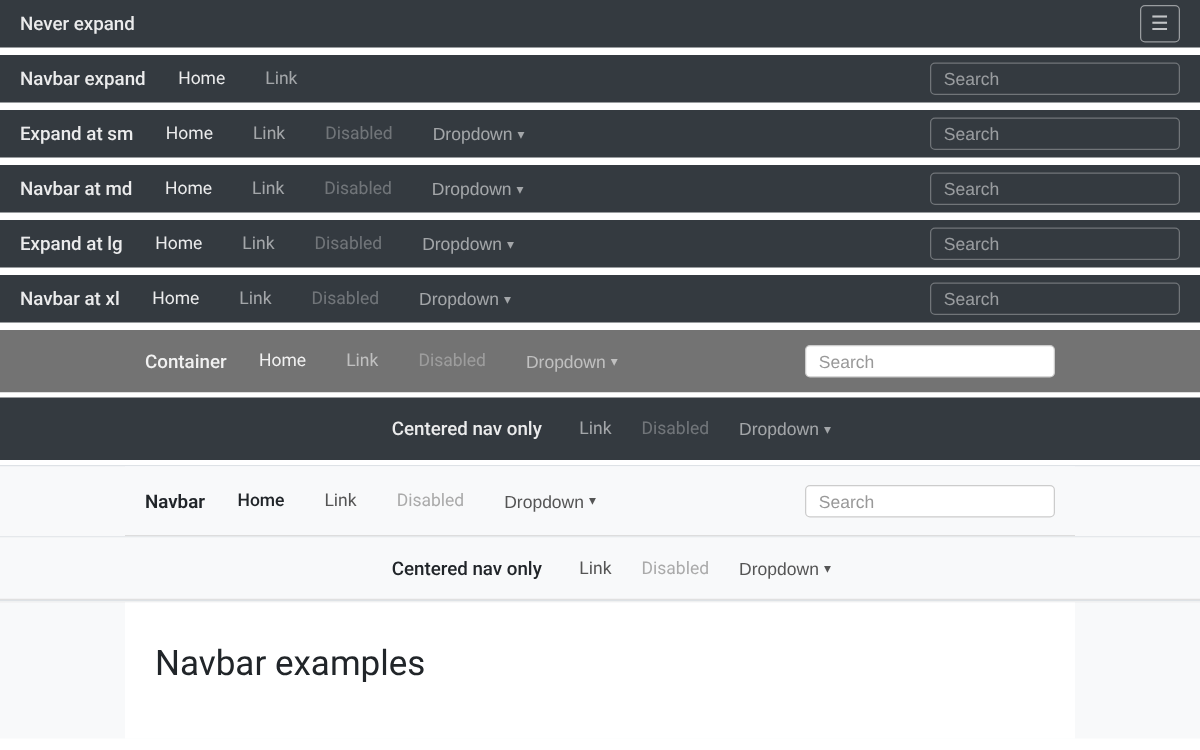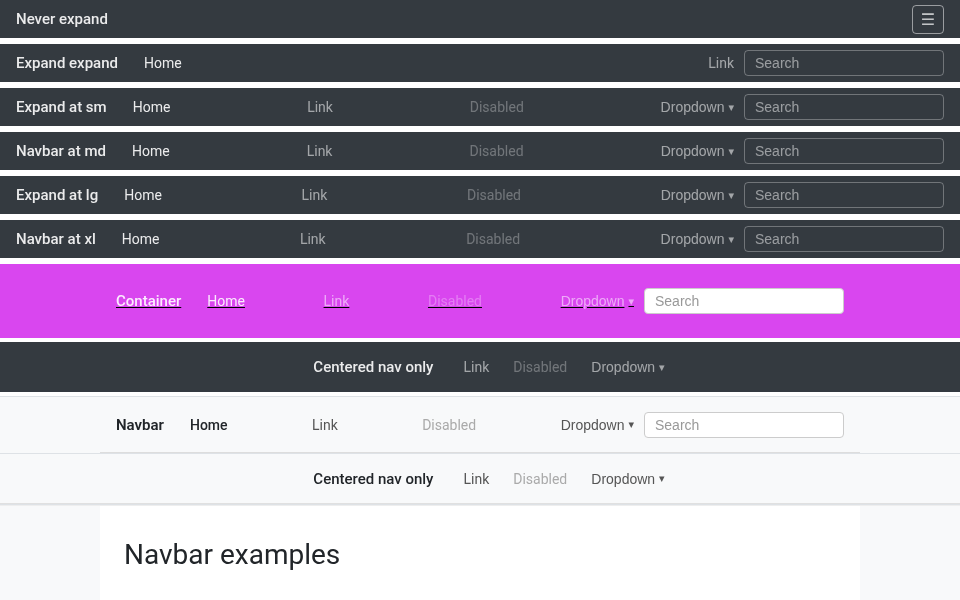--- a/index.html
+++ b/index.html
@@ -20,23 +20,22 @@
       font-weight: 500;
       color: rgba(255,255,255,0.9);
       margin-right: 16px;
       white-space: nowrap;
       text-decoration: none;
     }
 
     .nav-links {
       display: flex;
       align-items: center;
-      gap: 0;
+      gap: 12px;
       flex: 1;
-      justify-content: space-between;
     }
     .nav-link {
       color: rgba(255,255,255,0.55);
       text-decoration: none;
       padding: 6px 10px;
       font-size: 14px;
     }
     .nav-link-active {
       color: rgba(255,255,255,0.9);
     }
@@ -180,44 +179,43 @@
       font-size: 11px;
     }
 
     .light-search-wrap { margin-left: auto; }
 
     
     .navbar-spacer { background: #fff; height: 4px; }
 
     
     .container-bar-outer {
-      background: #d946ef;
-      padding: 12px;
-      text-decoration: underline;
+      background: #737373;
+      padding: 0;
     }
     .container-bar-inner {
       max-width: 760px;
       margin: 0 auto;
       display: flex;
       align-items: center;
       height: 50px;
       padding: 0 16px;
     }
   </style>
 </head>
 <body>
 
 <div class="navbar navbar-dark navbar-row">
   <span class="navbar-brand">Never expand</span>
   <button class="navbar-toggler">☰</button>
 </div>
 
 <div class="navbar-spacer"></div>
 <div class="navbar navbar-dark navbar-row">
-  <span class="navbar-brand">Expand expand</span>
+  <span class="navbar-brand">Navbar expand</span>
   <div class="nav-links">
     <a class="nav-link nav-link-active">Home</a>
     <a class="nav-link">Link</a>
   </div>
   <div class="navbar-search">
     <input class="search-input" type="text" placeholder="Search" style="">
   </div>
 </div>
 
 <div class="navbar-spacer"></div>

